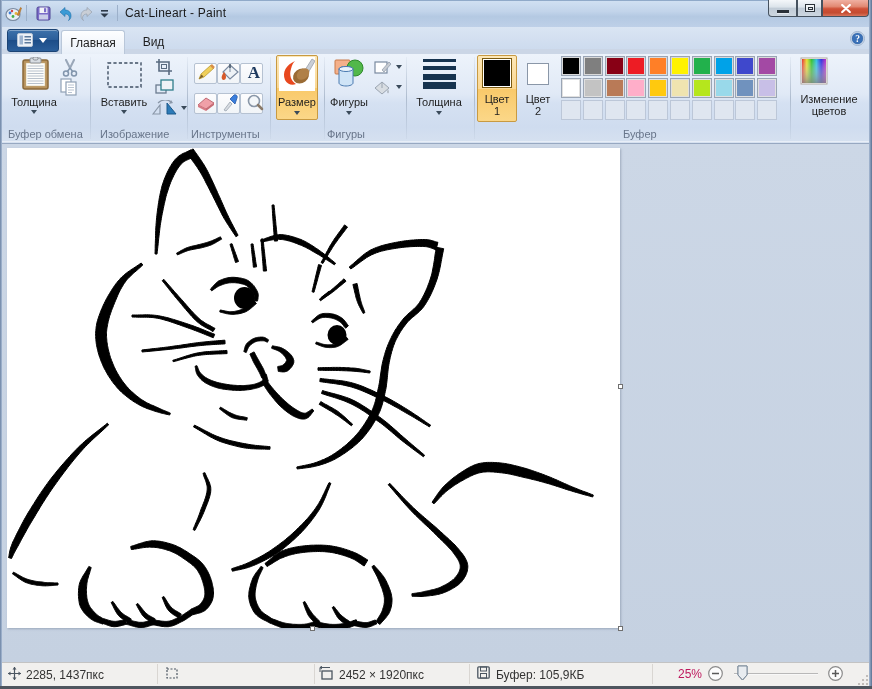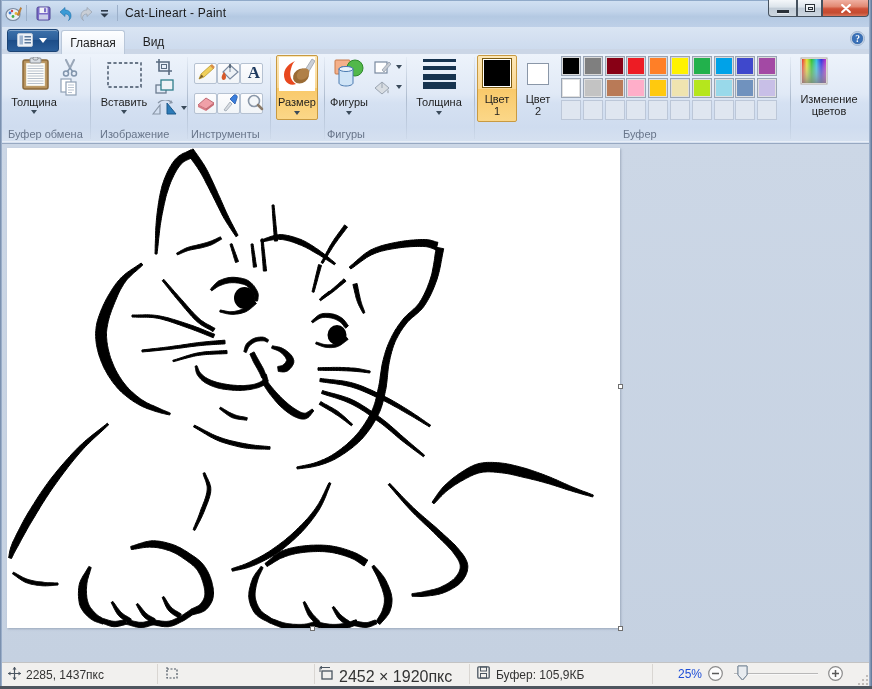--- a/index.html
+++ b/index.html
@@ -421,27 +421,27 @@
     <svg class="abs" style="left:319px;top:666px" width="15" height="14" viewBox="0 0 15 14">
       <rect x="3" y="5" width="10" height="8" fill="none" stroke="#4a5560" stroke-width="1.3"></rect>
       <path d="M1,6 V1.5 H11 M1,1.5 l2,-1.5 M1,1.5 l2,1.5" stroke="#4a5560" fill="none"></path>
     </svg>
     <svg class="abs" style="left:477px;top:666px" width="13" height="13" viewBox="0 0 13 13">
       <rect x="0.8" y="0.8" width="11.4" height="11.4" rx="1" fill="none" stroke="#4a5560" stroke-width="1.3"></rect>
       <rect x="3.5" y="1" width="6" height="4" fill="none" stroke="#4a5560"></rect>
       <rect x="3.5" y="7.5" width="6" height="4.5" fill="none" stroke="#4a5560"></rect>
     </svg>
     <div class="abs" style="left:26px;top:668px;font-size:12px;color:#333">2285, 1437пкс</div>
-    <div class="abs" style="left:339px;top:668px;font-size:16px;color:#333">2452 × 1920пкс</div>
+    <div class="abs" style="left:339px;top:668px;font-size:12px;color:#333">2452 × 1920пкс</div>
     <div class="abs" style="left:496px;top:668px;font-size:12px;color:#333">Буфер: 105,9КБ</div>
     <div class="ssep" style="left:157px;top:664px"></div>
     <div class="ssep" style="left:314px;top:664px"></div>
     <div class="ssep" style="left:469px;top:664px"></div>
     <div class="ssep" style="left:652px;top:664px"></div>
-    <div class="abs" style="left:678px;top:667px;font-size:12px;color:#1d4ed8">25%</div>
+    <div class="abs" style="left:678px;top:667px;font-size:12px;color:#be185d">25%</div>
     <svg class="abs" style="left:708px;top:666px" width="15" height="15" viewBox="0 0 15 15">
       <circle cx="7.5" cy="7.5" r="6.8" fill="#fdfdfd" stroke="#8a8a8a" stroke-width="1.2"></circle>
       <path d="M4,7.5 H11" stroke="#5a5a5a" stroke-width="1.5"></path>
     </svg>
     <div class="abs" style="left:734px;top:673px;width:84px;height:2px;background:#b8b8b8;border-bottom:1px solid #f8f8f8"></div>
     <svg class="abs" style="left:737px;top:665px" width="11" height="17" viewBox="0 0 11 17">
       <path d="M1,1 H10 V10 L5.5,15 L1,10 Z" fill="linear" stroke="#7a8a9a"></path>
       <path d="M1,1 H10 V10 L5.5,15 L1,10 Z" fill="#e8ecf0" stroke="#7a8a9a"></path>
     </svg>
     <svg class="abs" style="left:828px;top:666px" width="15" height="15" viewBox="0 0 15 15">

